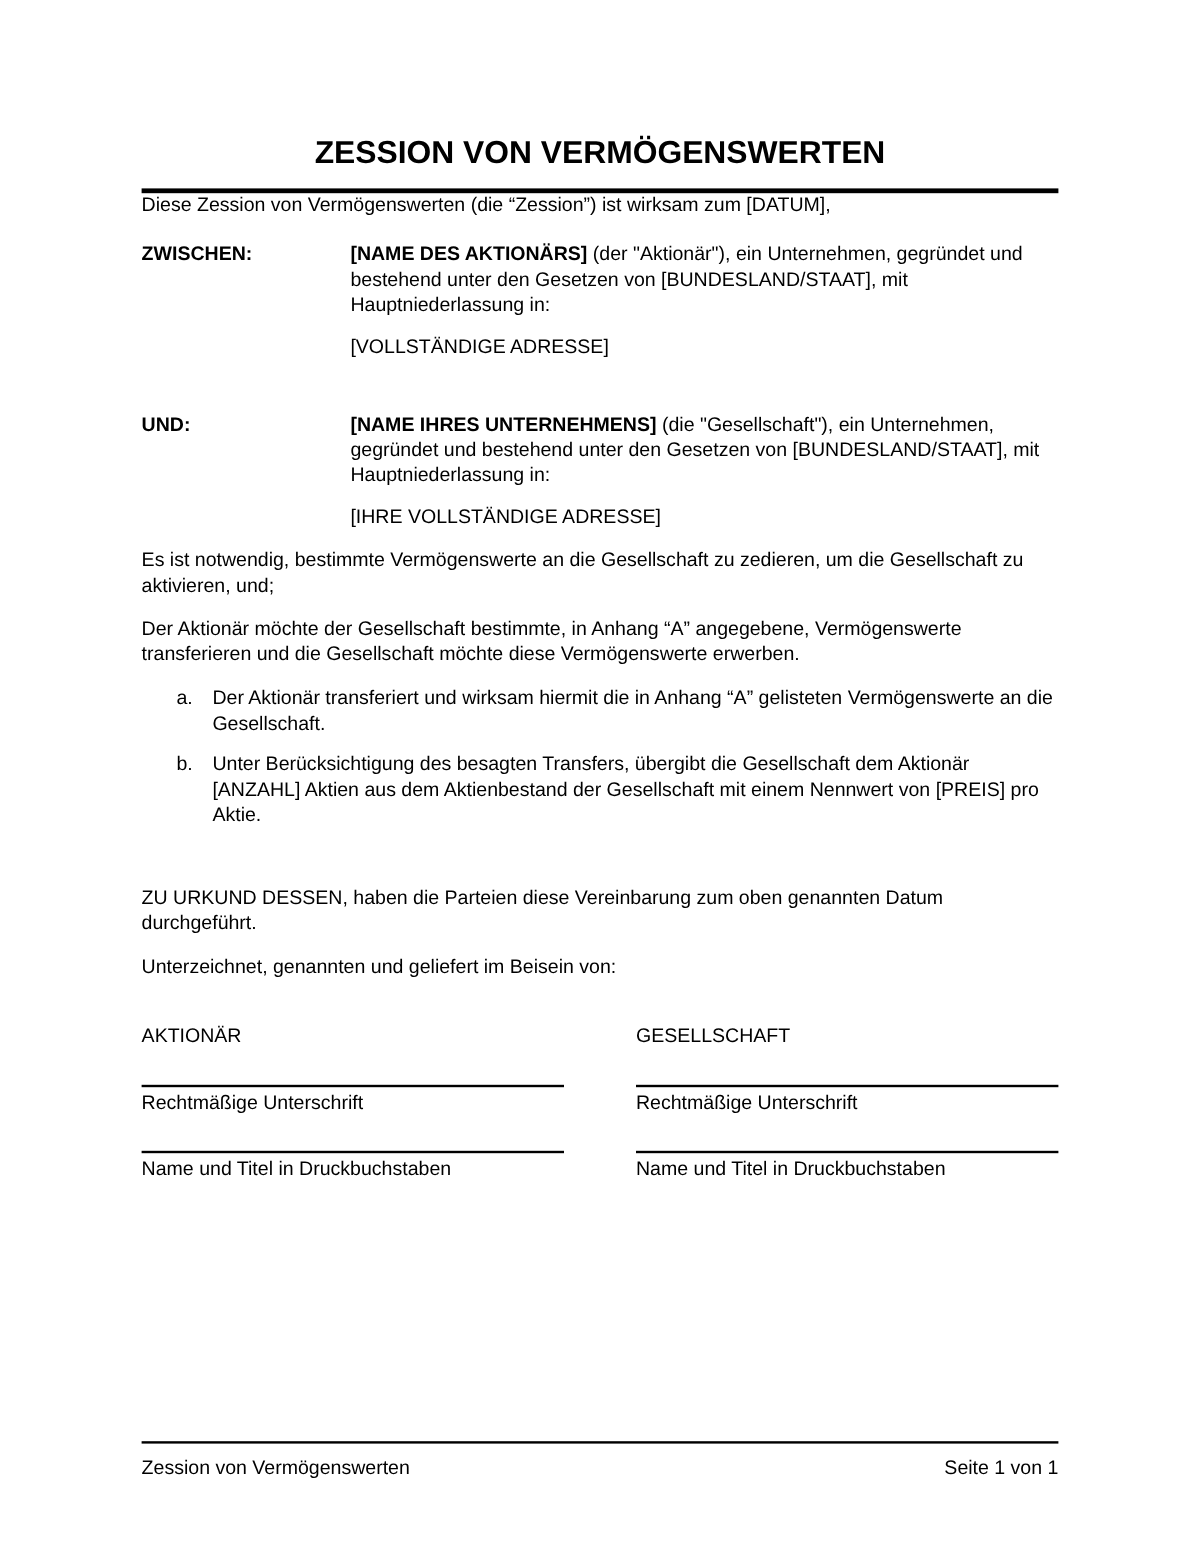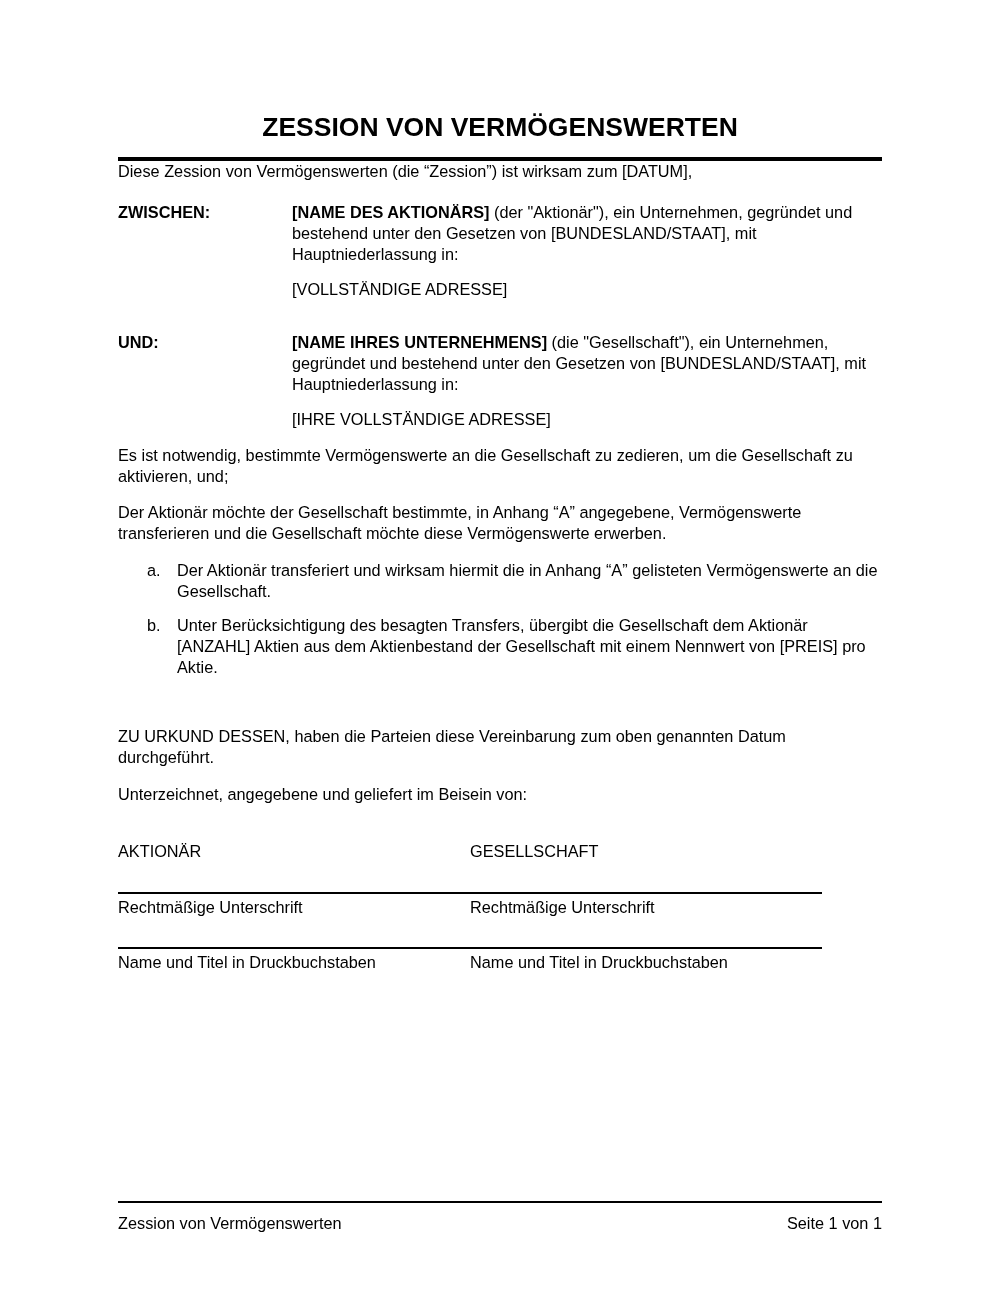--- a/index.html
+++ b/index.html
@@ -22,40 +22,40 @@
     margin: 0; padding-top: 111px;
     text-align: center;
     font-size: 26.5px; line-height: 32px; font-weight: bold;
   }
   .title-rule { margin-top: 14px; border-top: 4px solid #000; height: 0; }
 
   .intro { }
 
   .party { display: flex; }
   .party.first  { margin-top: 20px; }
-  .party.second { margin-top: 32px; }
+  .party.second { margin-top: 44px; }
   .party-label { flex: 0 0 174px; width: 174px; font-weight: bold; }
   .party-body { flex: 1; }
   .party-address { margin-top: 14px; }
 
   .recital-a { margin-top: 51px; }
   .recital-b { margin-top: 15px; }
   .recital-c { margin-top: 15px; }
   .recital-d { margin-top: 13px; }
 
   .agreement-item { display: flex; }
   .agreement-item.first  { margin-top: 16px; }
   .agreement-item.second { margin-top: 13px; }
   .item-marker { flex: 0 0 30px; margin-left: 29px; }
   .item-text { flex: 1; }
 
   .closing-a { margin-top: 48px; }
   .closing-b { margin-top: 16px; }
 
-  .sig-grid { display: flex; justify-content: flex-start; margin-top: 36px; }
+  .sig-grid { display: flex; justify-content: space-between; margin-top: 36px; }
   .sig-col { width: 352px; }
   .sig-line { border-top: 2px solid #000; height: 0; }
   .sig-line.one { margin-top: 30px; }
   .sig-line.two { margin-top: 29px; }
   .sig-label { margin-top: 3px; }
 
   .footer { position: absolute; left: 118px; right: 118px; top: 1201px; }
   .footer-rule { border-top: 2px solid #000; height: 0; }
   .footer-row { display: flex; justify-content: space-between; margin-top: 10px; }
 </style>
@@ -95,21 +95,21 @@
       <span class="item-marker">a.</span>
       <span class="item-text">Der Aktionär transferiert und wirksam hiermit die in Anhang “A” gelisteten Vermögenswerte an die Gesellschaft.</span>
     </div>
     <div class="agreement-item second">
       <span class="item-marker">b.</span>
       <span class="item-text">Unter Berücksichtigung des besagten Transfers, übergibt die Gesellschaft dem Aktionär [ANZAHL] Aktien aus dem Aktienbestand der Gesellschaft mit einem Nennwert von [PREIS] pro Aktie.</span>
     </div>
   </div>
 
   <p class="closing-a">ZU URKUND DESSEN, haben die Parteien diese Vereinbarung zum oben genannten Datum durchgeführt.</p>
-  <p class="closing-b">Unterzeichnet, angegebene und geliefert im Beisein von:</p>
+  <p class="closing-b">Unterzeichnet, genannten und geliefert im Beisein von:</p>
 
   <div class="sig-grid">
     <div class="sig-col">
       <div class="sig-header">AKTIONÄR</div>
       <div class="sig-line one"></div>
       <div class="sig-label">Rechtmäßige Unterschrift</div>
       <div class="sig-line two"></div>
       <div class="sig-label">Name und Titel in Druckbuchstaben</div>
     </div>
     <div class="sig-col">

